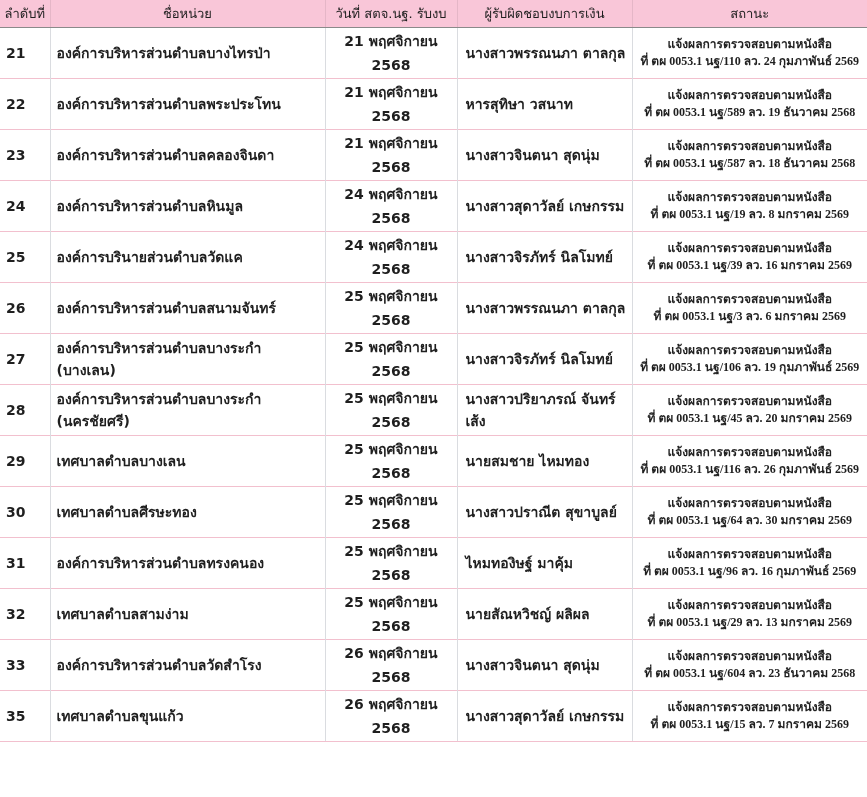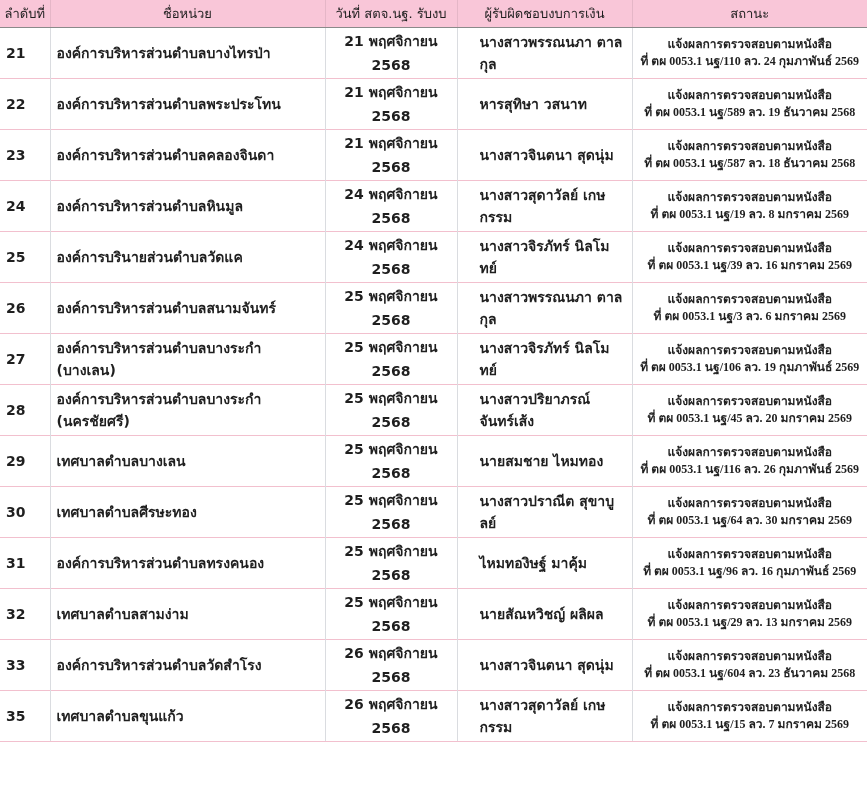--- a/index.html
+++ b/index.html
@@ -43,21 +43,21 @@
     border-top:1px solid var(--row-divider);
     vertical-align:middle;
     overflow:hidden;
   }
   tbody tr:first-child td{border-top:none;}
   tbody td + td{border-left:1px solid var(--col-divider);}
   tbody tr:last-child td{border-bottom:1px solid var(--row-divider);}
   td.c-no{text-align:left;font-weight:700;}
   td.c-unit{text-align:left;}
   td.c-date{text-align:center;padding:0;margin-left:16px;}
-  td.c-person{text-align:left;padding-left:22px;}
+  td.c-person{text-align:left;padding-left:8px;}
   td.c-status{text-align:center;padding:2px 2px;font-family:Liberation Serif, serif;}
   .date-line{line-height:24px;padding:1px 4px;}
   .status-text{font-size:12px;line-height:1.35;font-weight:600;}
   .status-dropdown{
     width:96px;height:22px;margin:0 auto;
     background:var(--dropdown-bg);
     border-radius:11px;
     display:flex;align-items:center;justify-content:center;
     cursor:pointer;
   }

